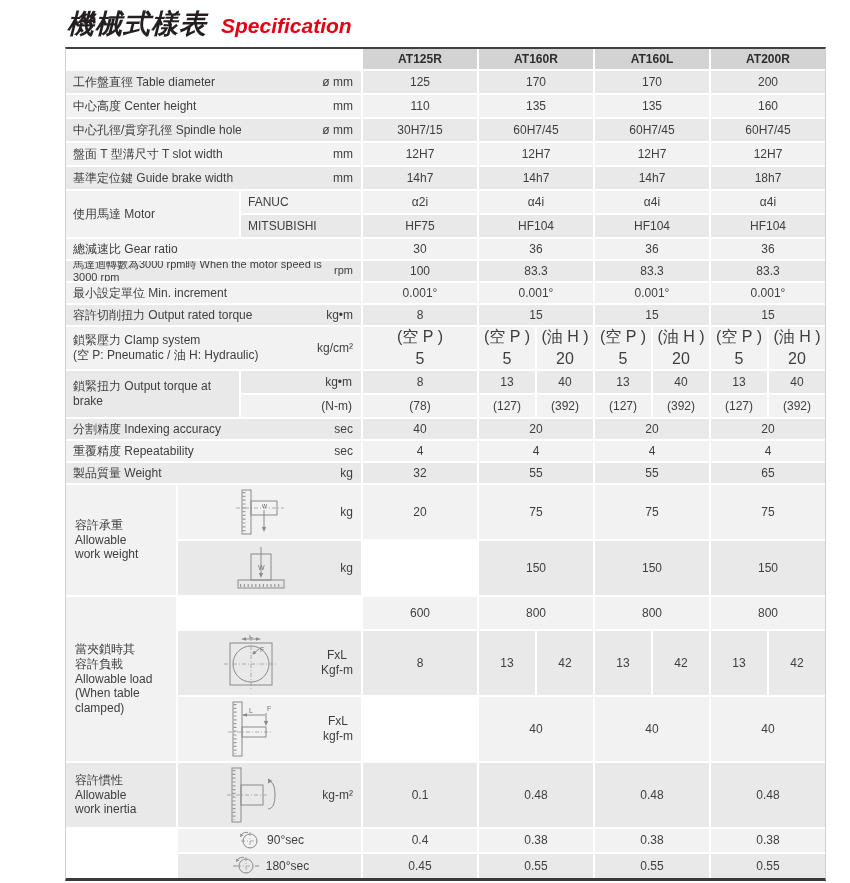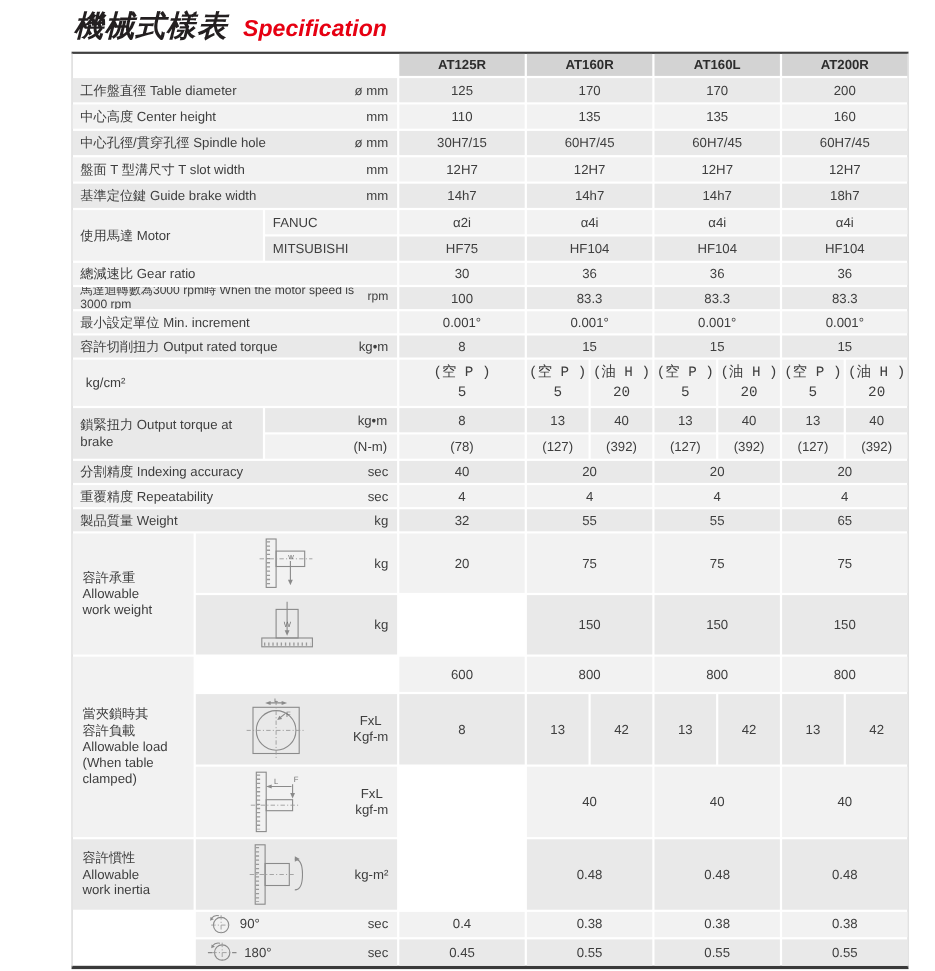--- a/index.html
+++ b/index.html
@@ -29,24 +29,24 @@
   .c{display:flex;align-items:center;justify-content:center;font-size:12px;line-height:1.22;text-align:center;overflow:hidden;}
   .d{background:#e9e9e9;}
   .l{background:#f2f2f2;}
   .hd{background:#d3d3d3;font-weight:bold;color:#2d2d2d;}
   .lab{justify-content:space-between;text-align:left;padding:0 8px 0 7px;}
   .lab .u{margin-left:5px;white-space:nowrap;}
   .left{justify-content:flex-start;text-align:left;padding-left:7px;}
   .sec{justify-content:flex-start;text-align:left;padding-left:9px;}
   .pre{white-space:pre-line;}
   .sm{font-size:11px;}
-  .stack{display:flex;flex-direction:column;align-items:center;line-height:1.4;font-size:13px;font-family:Liberation Mono, monospace;}
+  .stack{display:flex;flex-direction:column;align-items:center;line-height:1.4;font-size:16px;}
   .dg{justify-content:space-between;padding:0 8px 0 4px;}
   .dg .mid{flex:1;display:flex;align-items:center;justify-content:center;}
-  .cy{justify-content:space-between;padding:0 8px 0 10px;}
+  .cy{padding:0 8px 0 10px;}
   .cy .grp{display:flex;align-items:center;gap:6px;}
   svg{display:block;}
   .ln{stroke:#8a8a8a;stroke-width:1;fill:none;}
   .fl{fill:#8a8a8a;stroke:none;}
   .dash{stroke:#9a9a9a;stroke-width:0.8;stroke-dasharray:4 2 1 2;fill:none;}
   .tick{stroke:#9a9a9a;stroke-width:3;stroke-dasharray:1.2 2.6;fill:none;}
   .wtxt{font-size:7px;fill:#6f6f6f;font-family:"Liberation Sans",sans-serif;}
 </style>
 </head>
 <body>
@@ -150,20 +150,22 @@
     <div class="c d lab" style="grid-row:12;grid-column:1/4">
         <span>容許切削扭力 Output rated torque</span>
         <span class="u">kg•m</span>
       </div>
     <div class="c d" style="grid-row:12;grid-column:4/6">8</div>
     <div class="c d" style="grid-row:12;grid-column:6/8">15</div>
     <div class="c d" style="grid-row:12;grid-column:8/10">15</div>
     <div class="c d" style="grid-row:12;grid-column:10/12">15</div>
 
     <div class="c l lab" style="grid-row:13;grid-column:1/4">
+        <span class="pre">鎖緊壓力  Clamp system
+(空 P: Pneumatic / 油 H: Hydraulic)</span>
         <span class="u">kg/cm²</span>
       </div>
     <div class="c l" style="grid-row:13;grid-column:4/6">
         <span class="stack">
           <span>(空 P )</span>
           <span>5</span>
         </span>
       </div>
     <div class="c l" style="grid-row:13;grid-column:6/7">
         <span class="stack">
@@ -351,20 +353,21 @@
           <rect class="ln" x="8" y="2" width="9" height="54"></rect>
           <path class="tick" d="M10 4 V54"></path>
           <rect class="ln" x="17" y="19" width="22" height="20" fill="#ffffff"></rect>
           <path class="dash" d="M3 29 H44"></path>
           <path class="ln" d="M44 15 C49 15 51 21 51 29 C51 37 49 43 44 43"></path>
           <polygon class="fl" points="44,12.5 48.5,15 44,17.5"></polygon>
         </svg>
       </span>
       <span class="u">kg-m²</span>
     </div>
+    <div class="c d" style="grid-row:24;grid-column:4/6">0.1</div>
     <div class="c d" style="grid-row:24;grid-column:6/8">0.48</div>
     <div class="c d" style="grid-row:24;grid-column:8/10">0.48</div>
     <div class="c d" style="grid-row:24;grid-column:10/12">0.48</div>
 
     <div class="c l cy" style="grid-row:25;grid-column:2/4">
       <span class="grp">
         <span>
           <svg width="24" height="20" viewBox="0 0 24 20">
             <circle class="ln" cx="13" cy="10" r="7"></circle>
             <path class="dash" d="M13 1 V19 M4 10 H22"></path>

